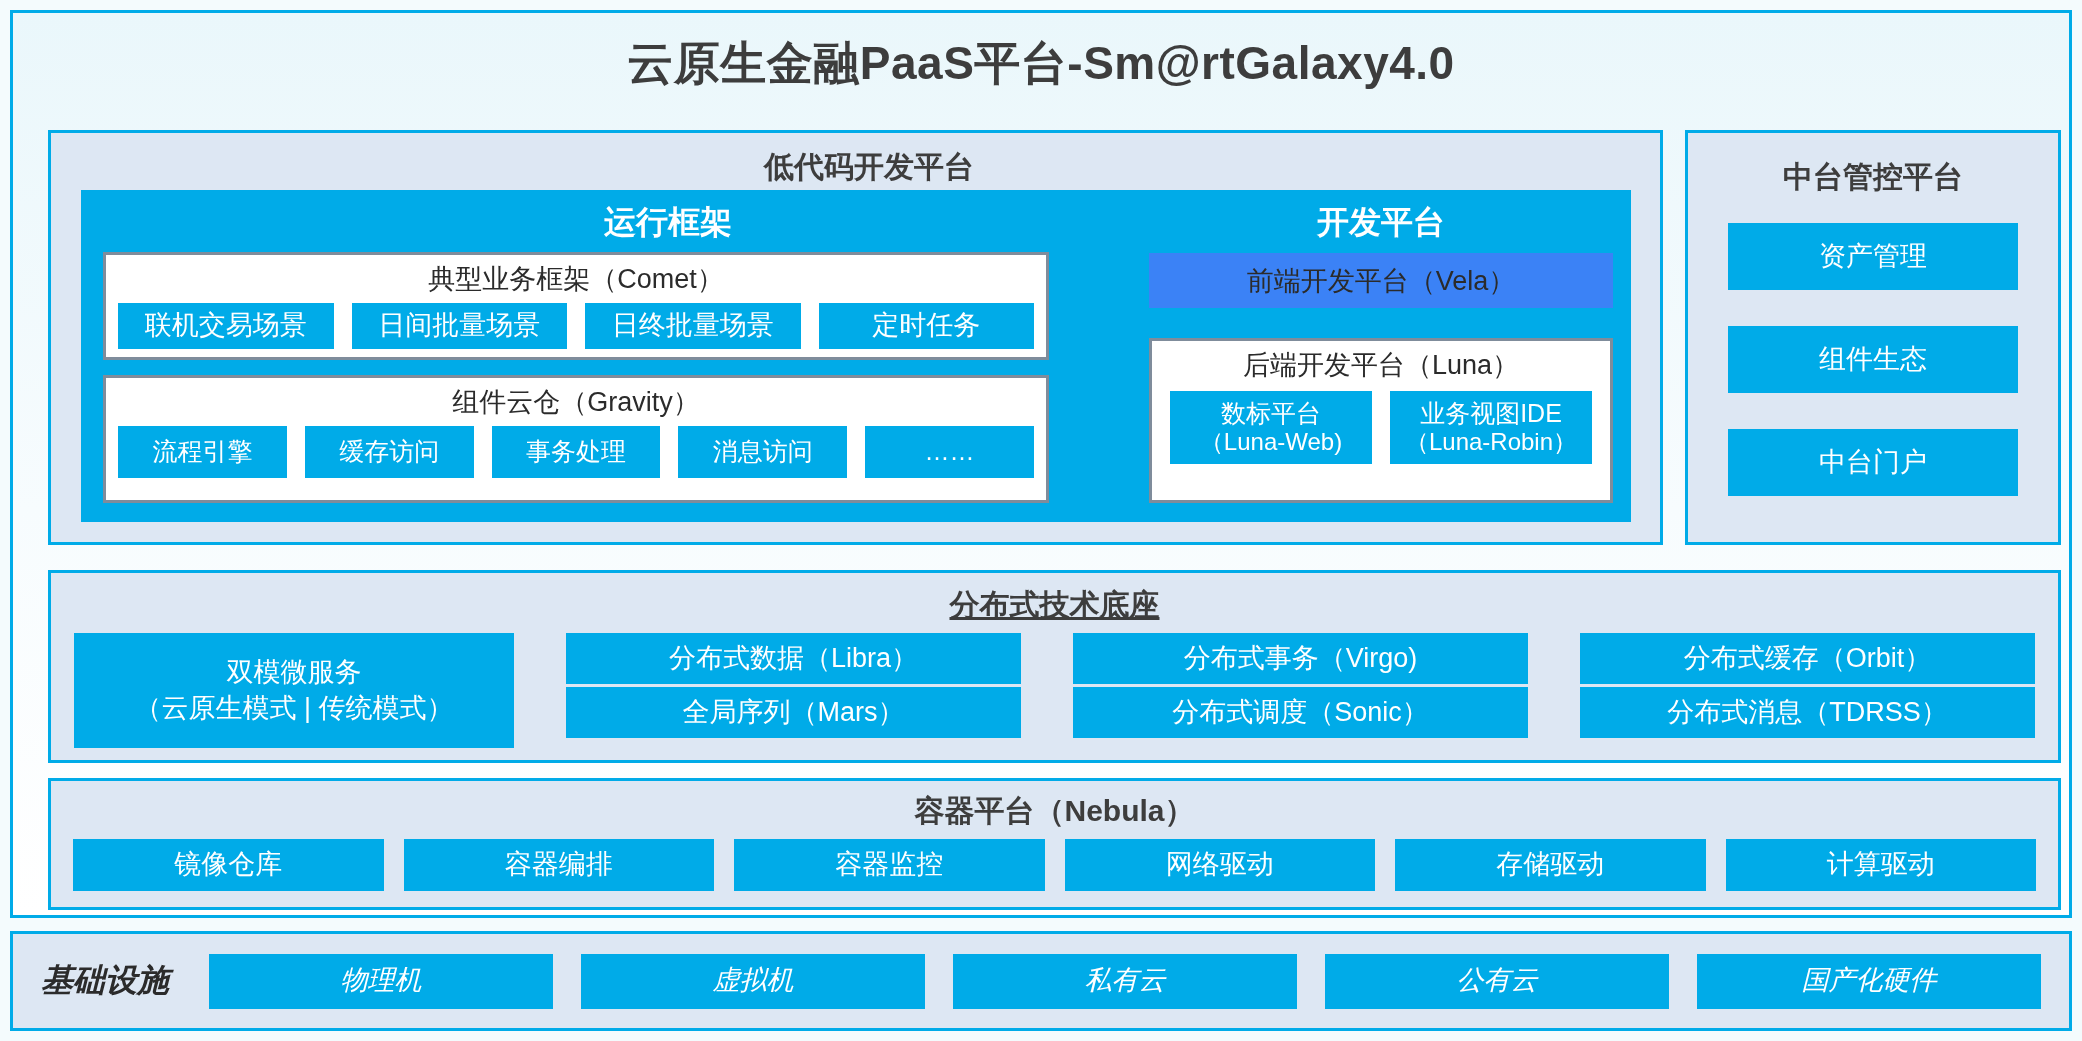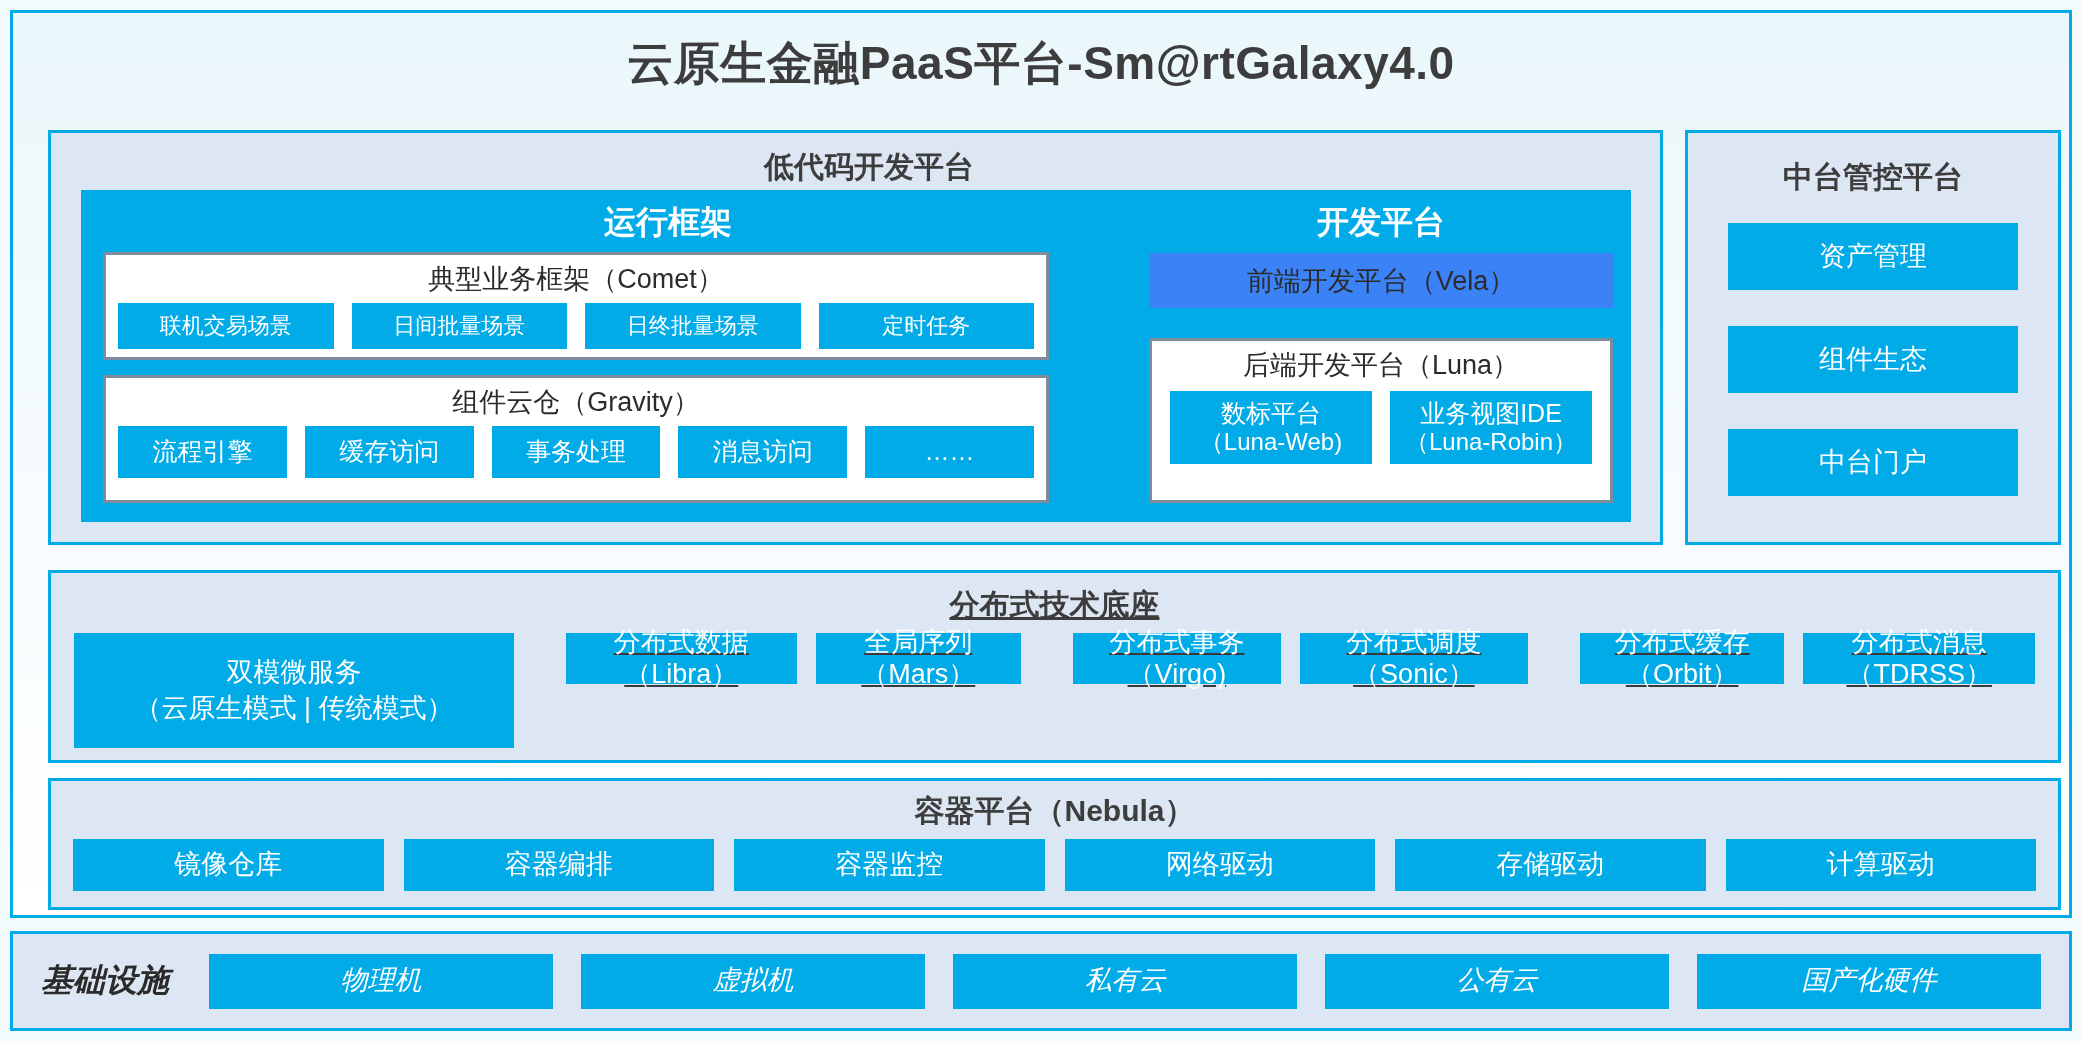--- a/index.html
+++ b/index.html
@@ -122,21 +122,21 @@
   .sub-title-pad { padding-top: 6px; }
   .chip-row {
     display: flex;
     padding: 0 12px;
     gap: 18px;
     margin-top: 6px;
   }
   #comet-box .chip-row .blue-chip {
     flex: 1;
     height: 46px;
-    font-size: 22px;
+    font-size: 27px;
   }
   #gravity-box .chip-row .blue-chip {
     flex: 1;
     height: 52px;
     font-size: 25px;
   }
 
   #devplat-card {
     position: absolute;
     left: 1080px;
@@ -231,22 +231,22 @@
   #dtb-wide {
     width: 440px;
     height: 115px;
     font-size: 27px;
     flex-direction: column;
   }
   #dtb-wide .l2 { margin-top: 4px; }
   .dtb-col {
     flex: 1;
     display: flex;
-    gap: 19px;
-    text-decoration: underline;
+    flex-direction: column;
+    gap: 3px;
   }
   .dtb-col .blue-chip {
     height: 51px;
     font-size: 27px;
   }
 
   
   #container-panel {
     position: absolute;
     left: 35px;

